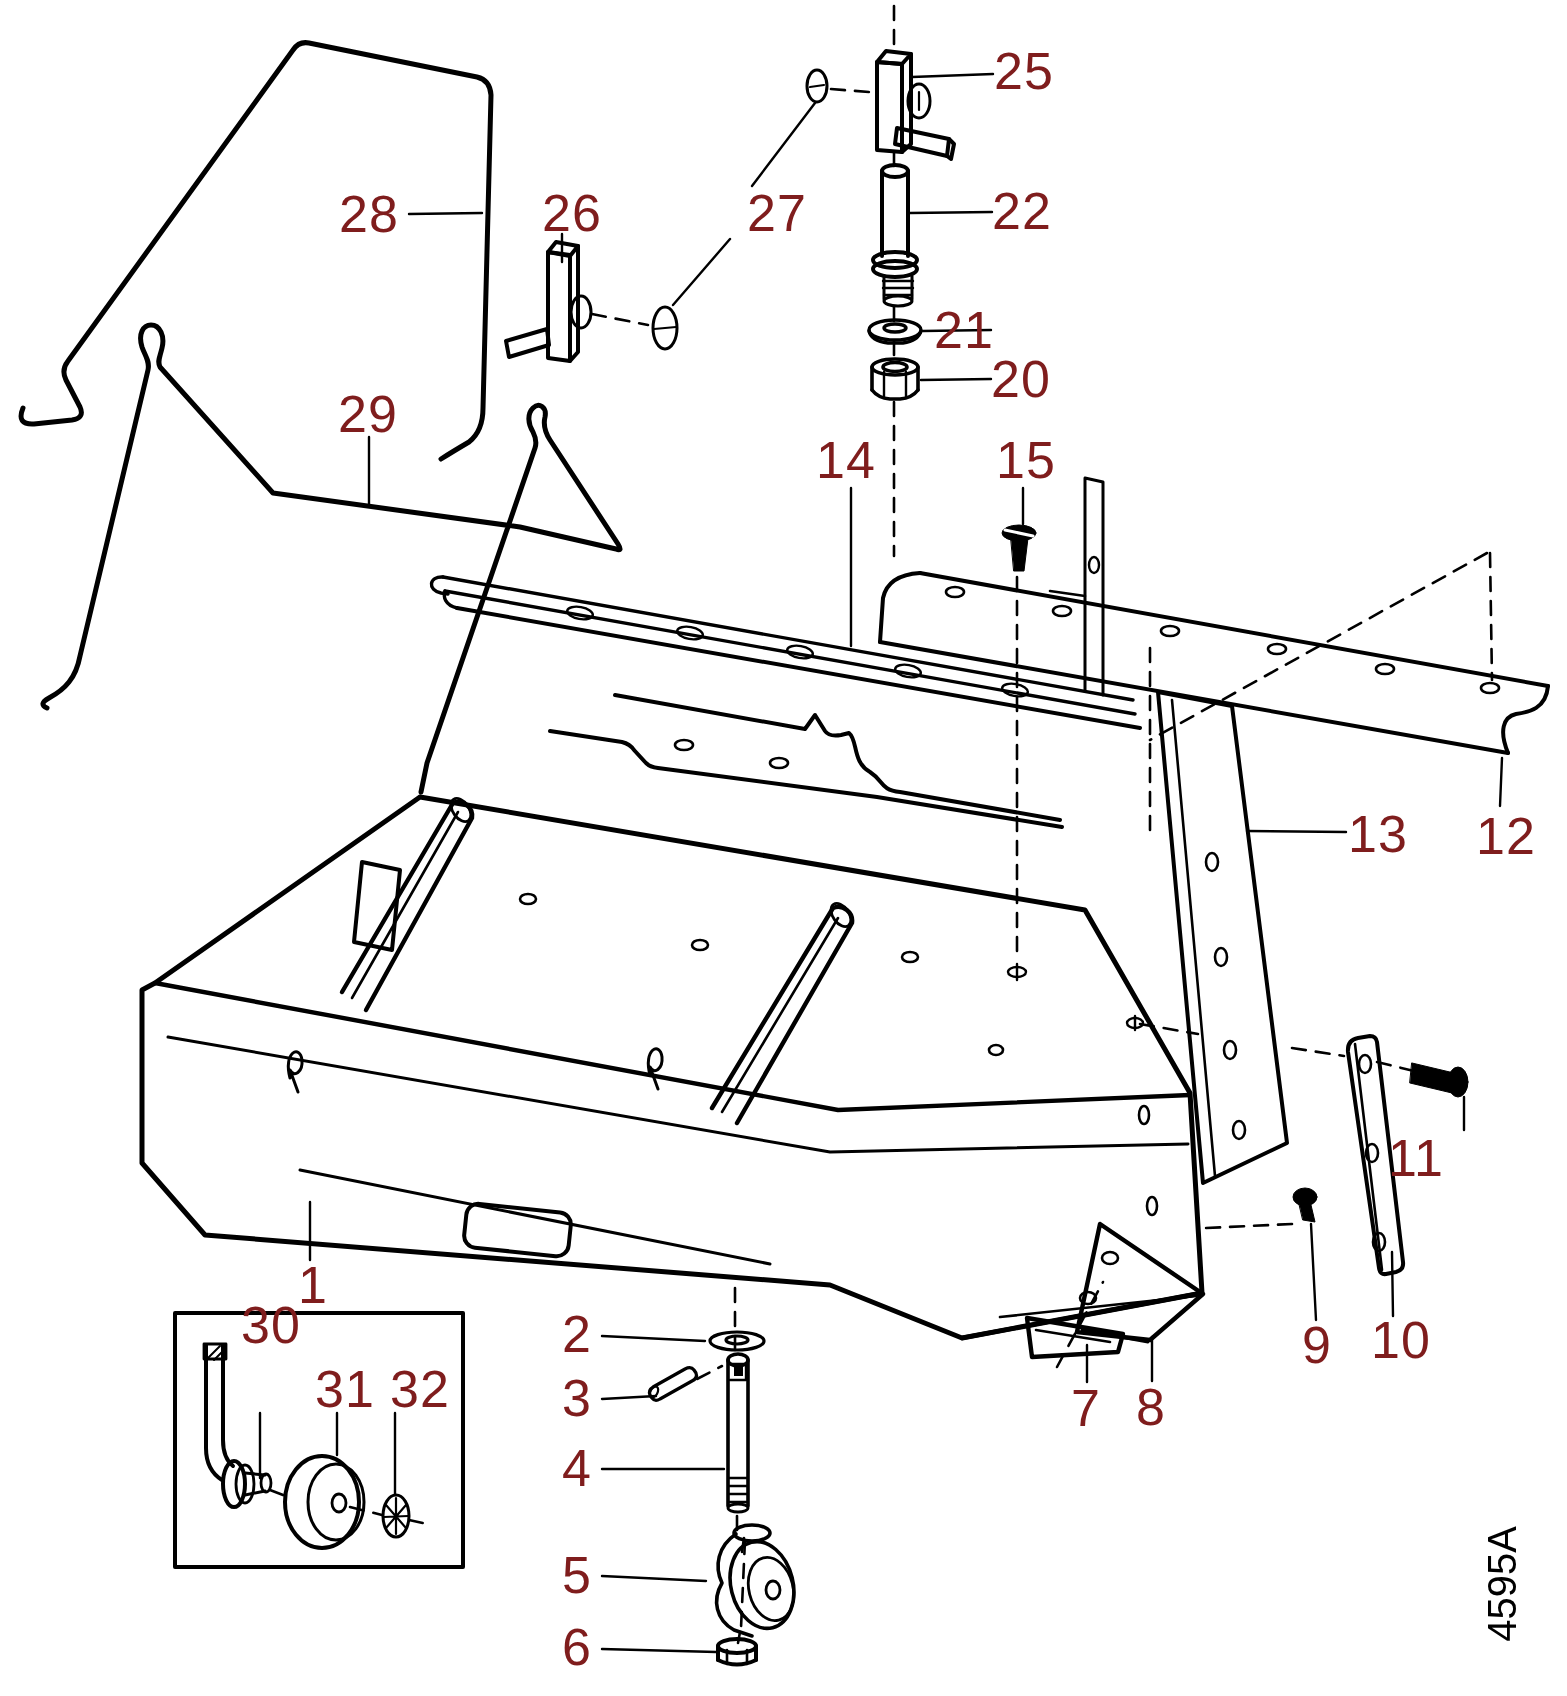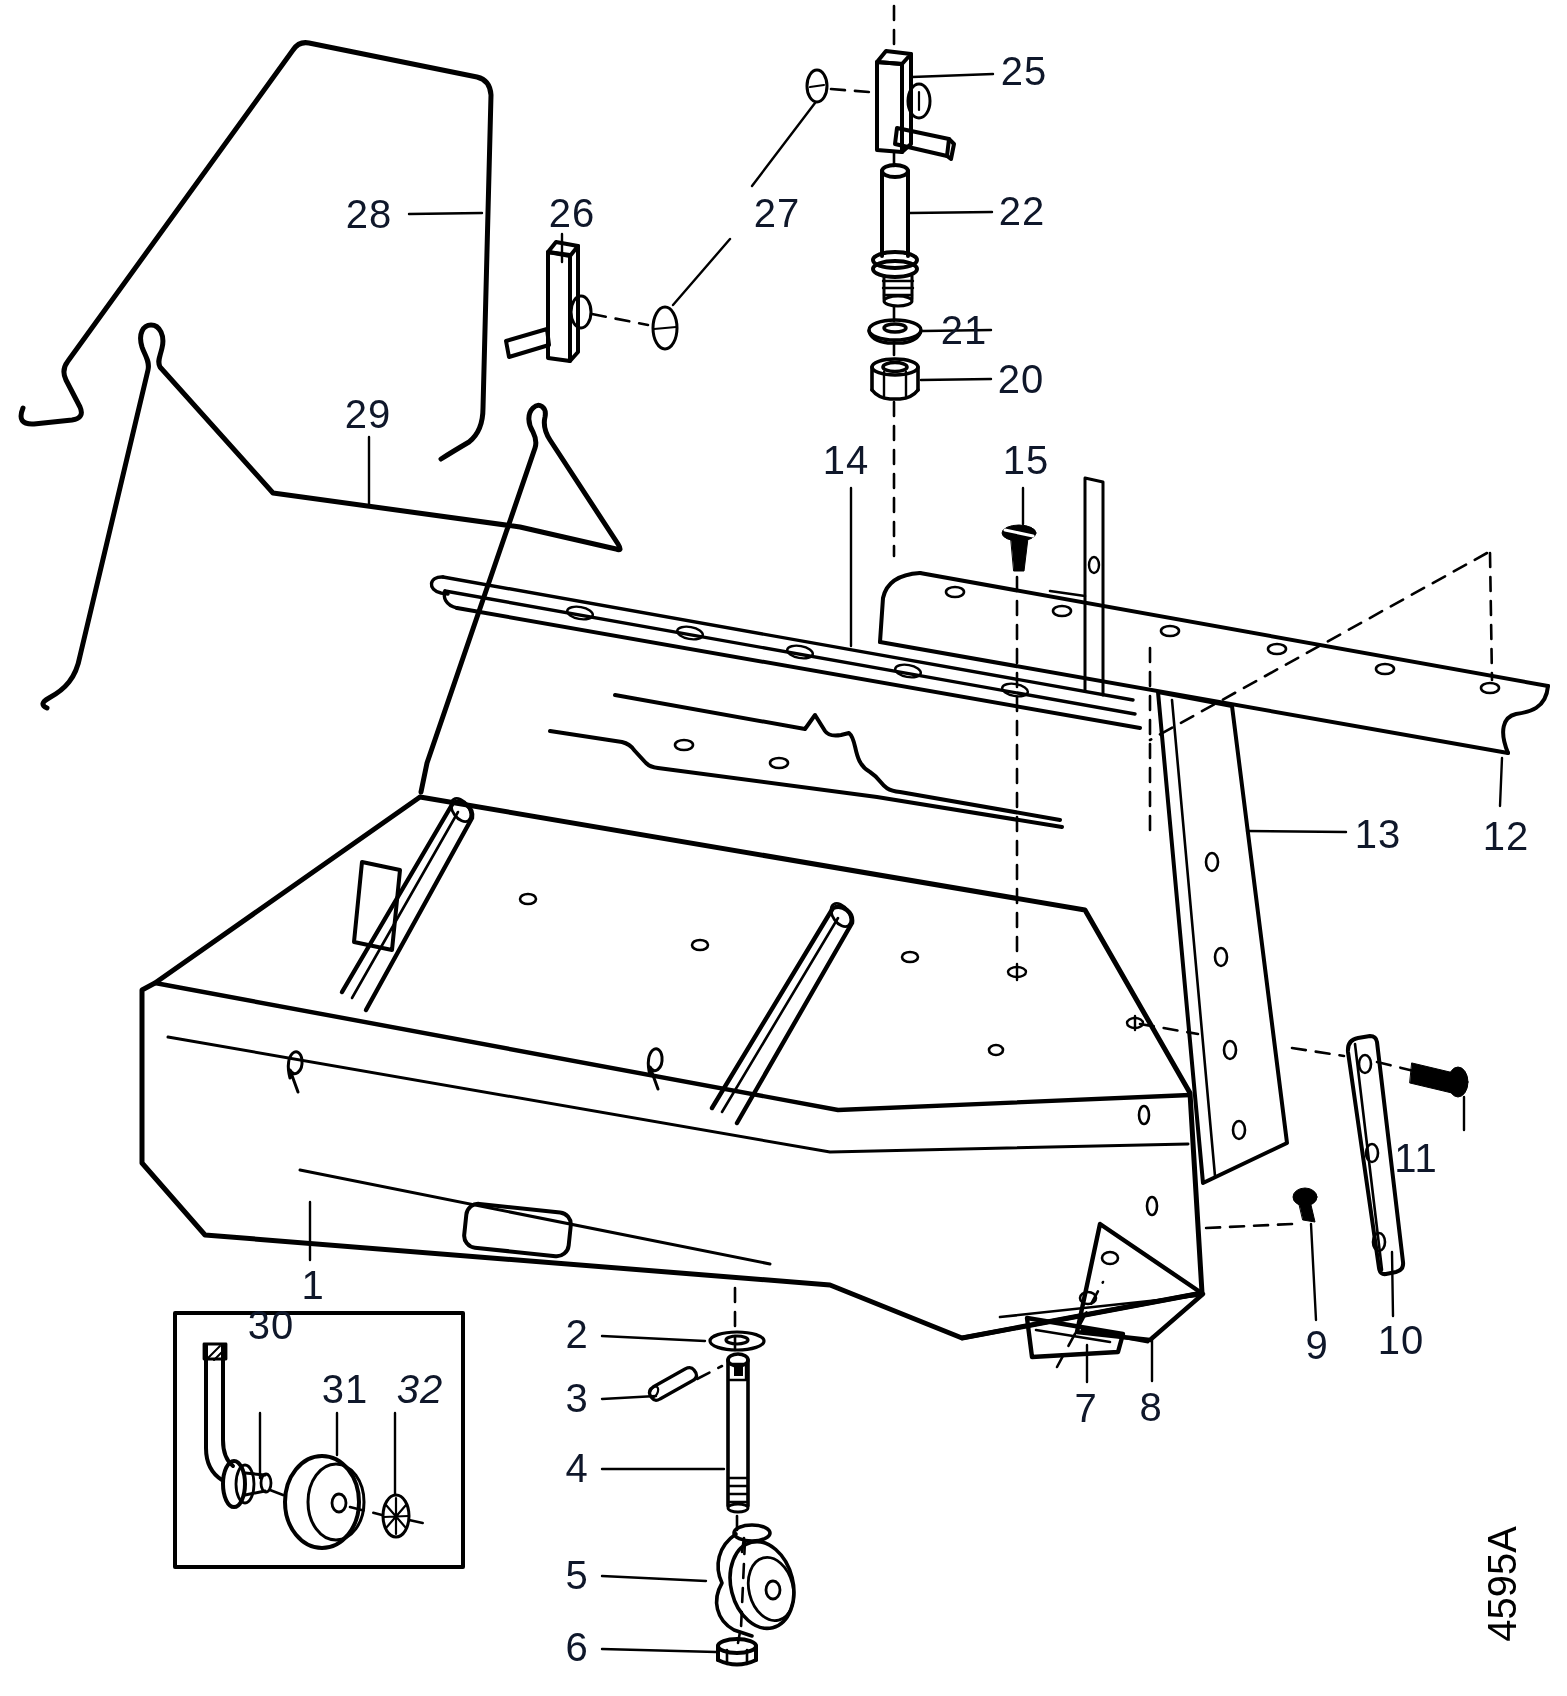--- a/index.html
+++ b/index.html
@@ -8,23 +8,23 @@
     width:1567px;height:1696px;
     background:#ffffff;
     font-family:"Liberation Sans", sans-serif;
     overflow:hidden;
   }
   .stage svg{position:absolute;left:0;top:0;}
   .callout-layer{position:absolute;left:0;top:0;width:100%;height:100%;pointer-events:none;}
   .callout{
     position:absolute;
     transform:translate(-50%,-50%);
-    font-size:40px;
+    font-size:52px;
     line-height:1;
-    color:#0f172a;
+    color:#7f1d1d;
     letter-spacing:1px;
     white-space:nowrap;
   }
   .drawing-code{
     position:absolute;
     transform:translate(-50%,-50%) rotate(-90deg);
     font-size:40px;
     color:#000;
     white-space:nowrap;
   }
@@ -324,18 +324,18 @@
       <div class="callout" style="left: 1021px; top: 379px;">20</div>
       <div class="callout" style="left: 964px; top: 330px;">21</div>
       <div class="callout" style="left: 1022px; top: 211px;">22</div>
       <div class="callout" style="left: 1024px; top: 71px;">25</div>
       <div class="callout" style="left: 572px; top: 213px;">26</div>
       <div class="callout" style="left: 777px; top: 213px; text-align: center;">27</div>
       <div class="callout" style="left: 369px; top: 214px; text-align: center;">28</div>
       <div class="callout" style="left: 368px; top: 414px;">29</div>
       <div class="callout" style="left: 271px; top: 1325px;">30</div>
       <div class="callout" style="left: 345px; top: 1389px;">31</div>
-      <div class="callout" style="left: 420px; top: 1389px; font-style: italic;">32</div>
+      <div class="callout" style="left: 420px; top: 1389px;">32</div>
     </div>
 
 <div class="drawing-code" style="left:1502px; top:1584px;">4595A</div>
 
 </div>
 
 </body></html>

